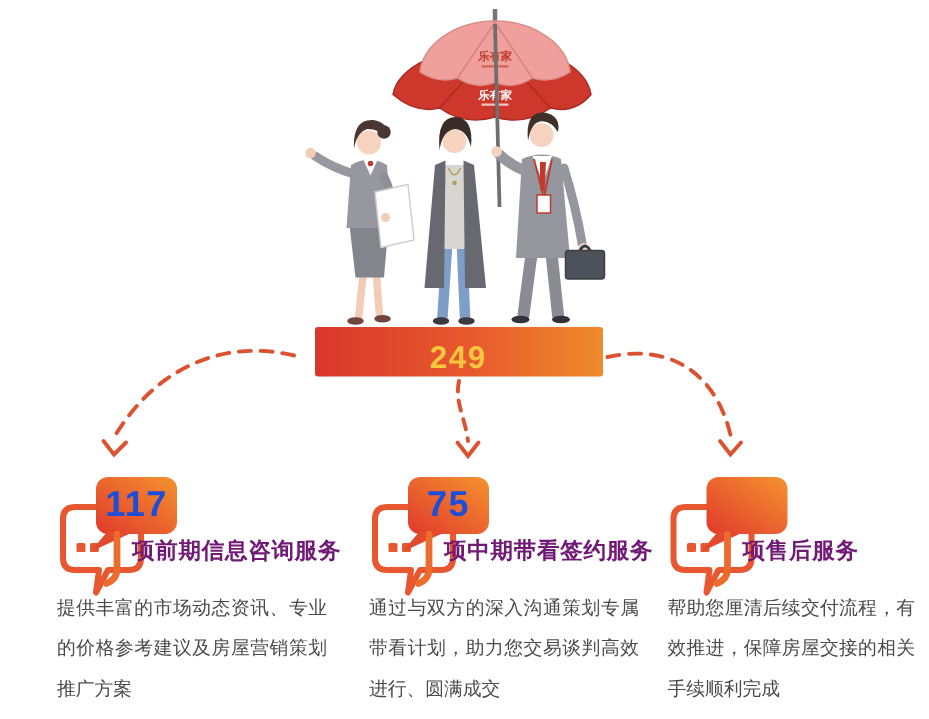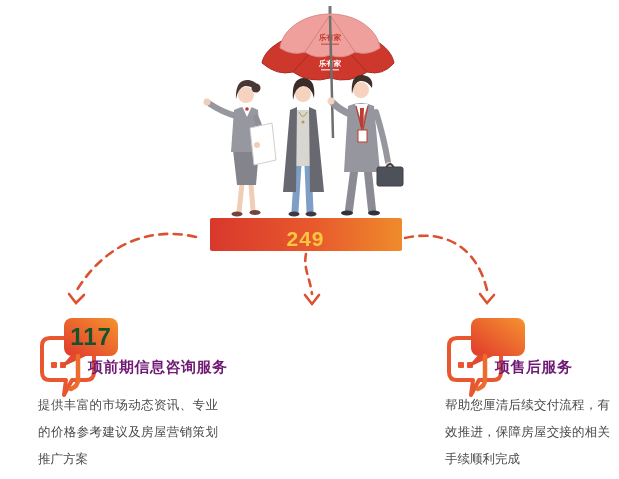--- a/index.html
+++ b/index.html
@@ -15,21 +15,21 @@
     border-radius:2px;display:flex;align-items:flex-end;justify-content:center;
     color:#fff;font-size:21px;font-weight:bold;letter-spacing:1px;white-space:nowrap;
   }
   .banner .hl{color:#f8c73f;margin-right:1px;}
   
   .col{position:absolute;top:318px;width:200px;}
   .col .iconwrap{position:relative;height:92px;margin-left:4px;}
   .col .count{
     position:absolute;left:26px;top:0;width:54px;height:38px;
     display:flex;align-items:center;justify-content:center;
-    color:#14532d;font-size:24px;font-weight:bold;letter-spacing:1px;
+    color:#1d4ed8;font-size:24px;font-weight:bold;letter-spacing:1px;
   }
   .col .title{
     position:absolute;left:54px;top:40px;white-space:nowrap;
     font-size:15px;font-weight:bold;color:#701a75;letter-spacing:0.5px;
   }
   .col .desc{
     position:absolute;left:0;top:70px;margin:4px;
     font-size:12.5px;line-height:27px;color:#4a4a4a;text-align:justify;
   }
   .col1{left:34px;} .col2{left:242px;} .col3{left:441px;}
@@ -148,20 +148,35 @@
         <rect x="26" y="0" width="54" height="38" rx="8" fill="url(#bubbleGrad)"></rect>
         <polygon points="34,36 22,50 48,38" fill="#e24a2d"></polygon>
         <path d="M40,38 L40,62 Q40,68 33,71" stroke="#ee6b2e" stroke-width="4.5" fill="none" stroke-linecap="round"></path>
       </svg>
       <span class="count">117</span>
     </div>
     <span class="title">项前期信息咨询服务</span>
     <p class="desc">提供丰富的市场动态资讯、专业的价格参考建议及房屋营销策划推广方案</p>
   </div>
 
+  <div class="col col2">
+    <div class="iconwrap">
+      <svg width="110" height="92" viewBox="0 0 110 92">
+        <path d="M12,20 H48 Q56,20 56,28 V54 Q56,62 48,62 H34 L26,77 L28,62 H12 Q4,62 4,54 V28 Q4,20 12,20 Z" fill="#ffffff" stroke="#e8572f" stroke-width="4" stroke-linejoin="round"></path>
+        <rect x="13" y="44" width="6" height="6" rx="1" fill="#e8572f"></rect>
+        <rect x="22" y="44" width="6" height="6" rx="1" fill="#e8572f"></rect>
+        <rect x="26" y="0" width="54" height="38" rx="8" fill="url(#bubbleGrad)"></rect>
+        <polygon points="34,36 22,50 48,38" fill="#e24a2d"></polygon>
+        <path d="M40,38 L40,62 Q40,68 33,71" stroke="#ee6b2e" stroke-width="4.5" fill="none" stroke-linecap="round"></path>
+      </svg>
+      <span class="count">75</span>
+    </div>
+    <span class="title">项中期带看签约服务</span>
+    <p class="desc">通过与双方的深入沟通策划专属带看计划，助力您交易谈判高效进行、圆满成交</p>
+  </div>
 
   <div class="col col3">
     <div class="iconwrap">
       <svg width="110" height="92" viewBox="0 0 110 92">
         <path d="M12,20 H48 Q56,20 56,28 V54 Q56,62 48,62 H34 L26,77 L28,62 H12 Q4,62 4,54 V28 Q4,20 12,20 Z" fill="#ffffff" stroke="#e8572f" stroke-width="4" stroke-linejoin="round"></path>
         <rect x="13" y="44" width="6" height="6" rx="1" fill="#e8572f"></rect>
         <rect x="22" y="44" width="6" height="6" rx="1" fill="#e8572f"></rect>
         <rect x="26" y="0" width="54" height="38" rx="8" fill="url(#bubbleGrad)"></rect>
         <polygon points="34,36 22,50 48,38" fill="#e24a2d"></polygon>
         <path d="M40,38 L40,62 Q40,68 33,71" stroke="#ee6b2e" stroke-width="4.5" fill="none" stroke-linecap="round"></path>

